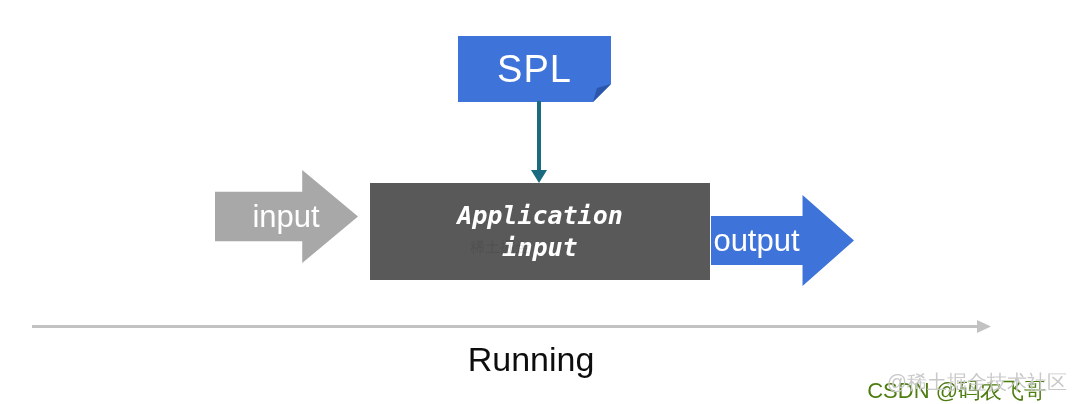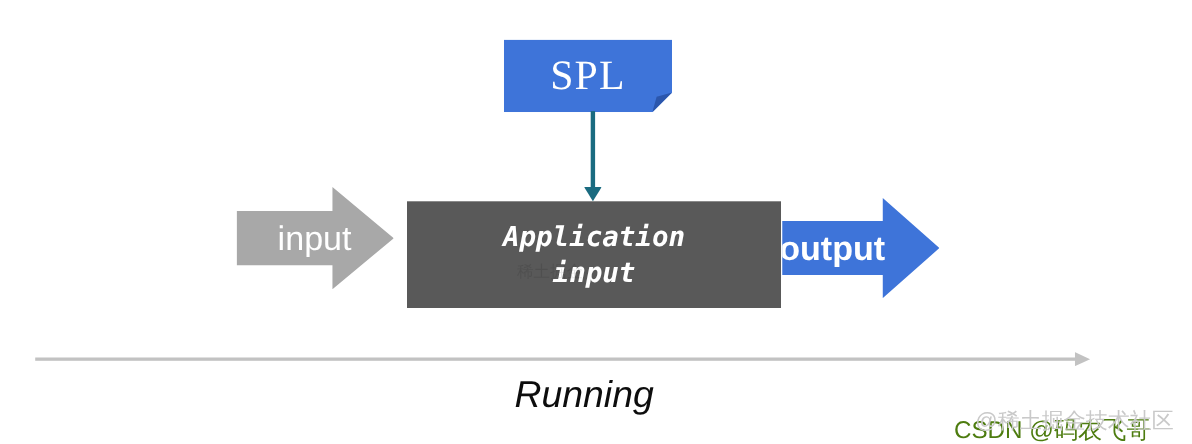--- a/index.html
+++ b/index.html
@@ -21,21 +21,20 @@
     position: absolute;
     left: 458px;
     top: 36px;
     width: 153px;
     height: 66px;
     background: #3E74D9;
     clip-path: polygon(0 0, 100% 0, 100% calc(100% - 18px), calc(100% - 18px) 100%, 0 100%);
     display: flex;
     align-items: center;
     justify-content: center;
-    font-family: Liberation Serif, serif;
   }
   .spl-label {
     color: #ffffff;
     font-size: 38px;
     letter-spacing: 1px;
   }
   .spl-fold {
     position: absolute;
     left: 593px;
     top: 84px;
@@ -107,26 +106,25 @@
     top: 170px;
     width: 143px;
     height: 93px;
     background: #A8A8A8;
     clip-path: polygon(0 23.5%, 61% 23.5%, 61% 0, 100% 50%, 61% 100%, 61% 76.5%, 0 76.5%);
     padding-right: 0;
   }
   .input-arrow .arrow-label { margin-right: 25px; margin-left: 0; transform: translateX(12px); }
   .output-arrow {
     left: 711px;
-    top: 180px;
+    top: 195px;
     width: 143px;
     height: 91px;
     background: #3E74D9;
     clip-path: polygon(0 23%, 64% 23%, 64% 0, 100% 50%, 64% 100%, 64% 77%, 0 77%);
-    font-weight: bold;
   }
   .output-arrow .arrow-label { transform: translateX(-26px); }
 
   
   .timeline-line {
     position: absolute;
     left: 32px;
     top: 325px;
     width: 948px;
     height: 3px;
@@ -142,21 +140,20 @@
     clip-path: polygon(0 0, 100% 50%, 0 100%);
   }
   .running-label {
     position: absolute;
     left: 381px;
     top: 340px;
     width: 300px;
     text-align: center;
     color: #0d0d0d;
     font-size: 34px;
-    font-style: italic;
   }
 
   
   .watermark {
     position: absolute;
     color: #c9c9c9;
     white-space: nowrap;
     pointer-events: none;
   }
   .wm-juejin {

